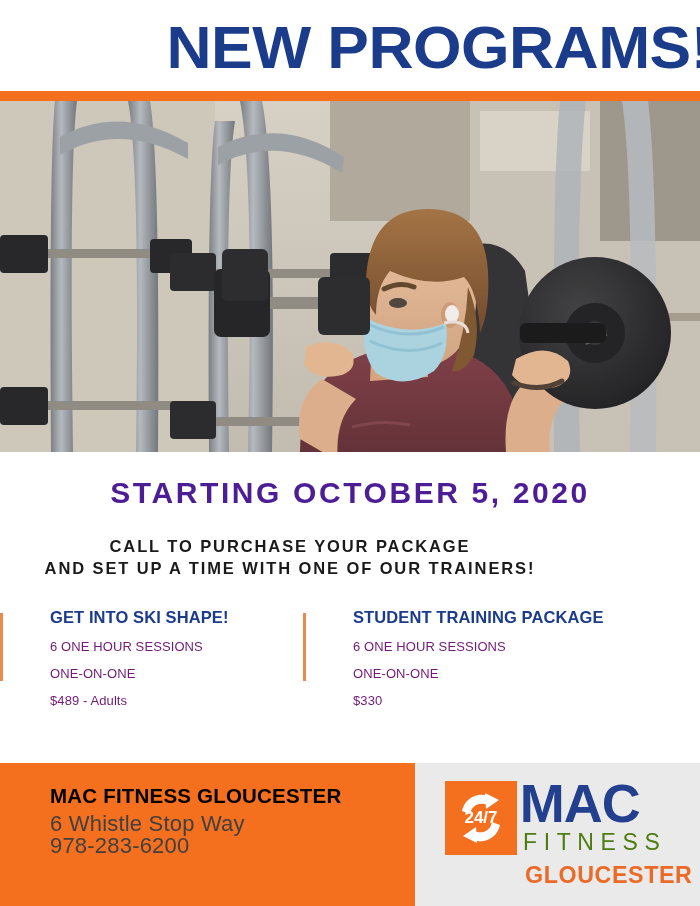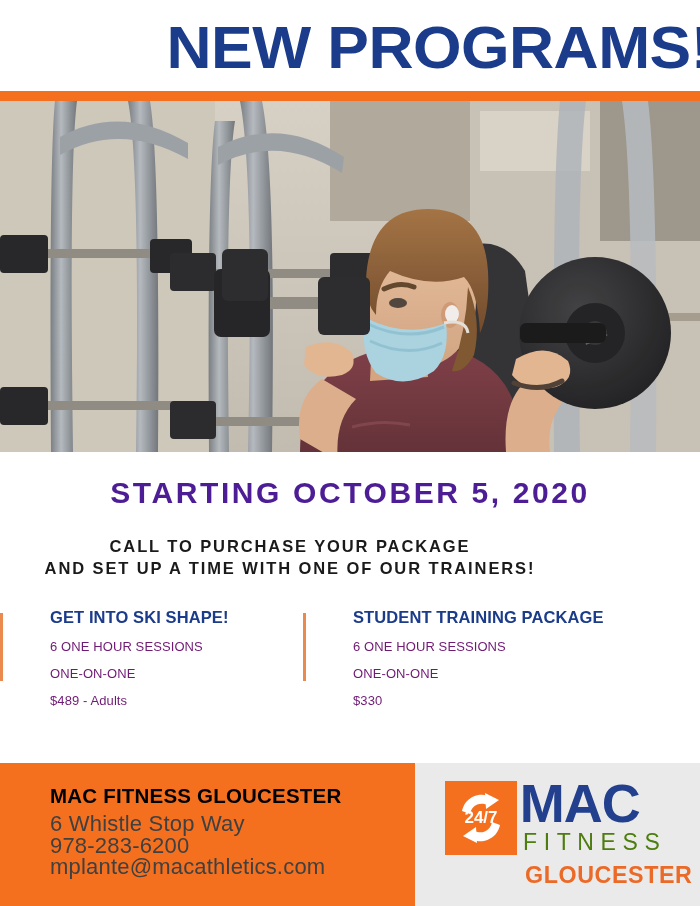--- a/index.html
+++ b/index.html
@@ -377,21 +377,20 @@
     </div>
   </div>
 
   <div class="footer">
 
     <div class="footer-orange">
       <div class="org-name">MAC FITNESS GLOUCESTER</div>
       <div class="addr">
         <div>6 Whistle Stop Way</div>
         <div>978-283-6200</div>
-        <div>mplante@macathletics.com</div>
       </div>
     </div>
 
     <div class="footer-gray">
       <div class="logo">
 
         <div class="logo-badge">
           <svg width="72" height="74" viewBox="0 0 72 74">
             <path d="M17 30 a20 20 0 0 1 32 -12 l-5 7 a12 12 0 0 0 -19 8 z" fill="#ffffff"></path>
             <path d="M40 12 l14 7 -13 9 z" fill="#ffffff"></path>

